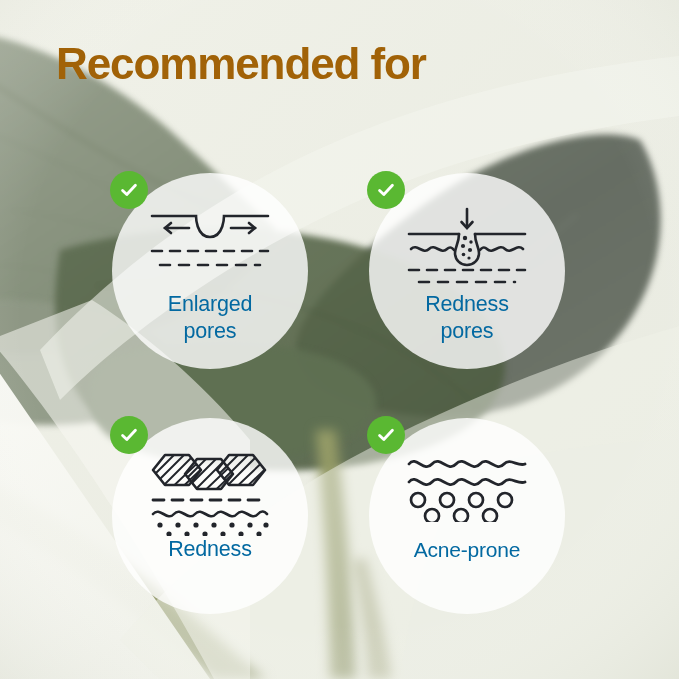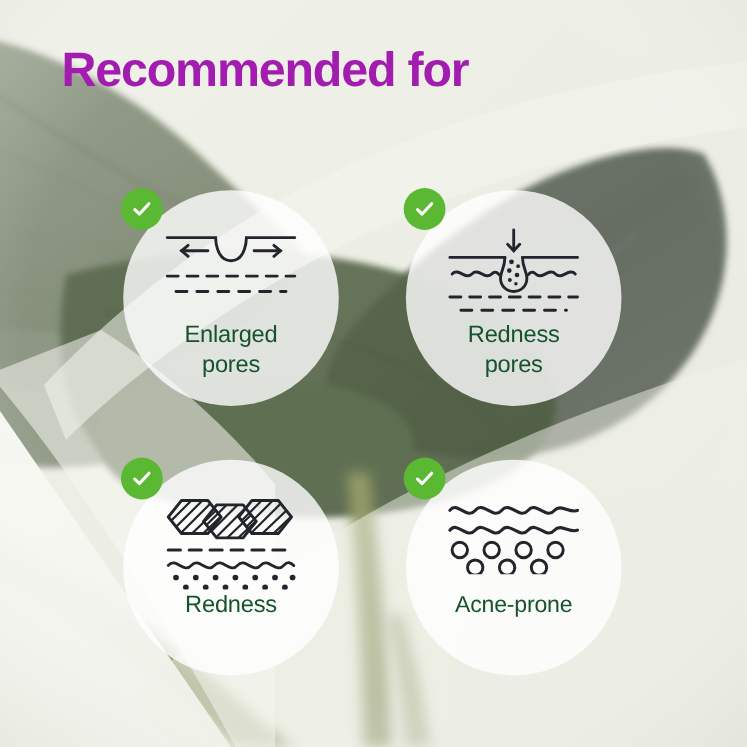--- a/index.html
+++ b/index.html
@@ -64,42 +64,42 @@
   }
   .tile .label {
     position: absolute;
     left: 0; right: 0;
     top: 118px;
     z-index: 2;
     text-align: center;
     font-size: 21.5px;
     line-height: 27px;
     letter-spacing: -0.2px;
-    color: #14532d;
+    color: #0369a1;
     font-family: "Liberation Sans", sans-serif;
     white-space: pre-line;
   }
   .tile.wide .label { font-size: 21px; }
 
   
   #tile-enlarged { left: 112px; top: 173px; }
   #tile-clogged  { left: 369px; top: 173px; }
   #tile-redness  { left: 112px; top: 418px; }
   #tile-acne     { left: 369px; top: 418px; }
 
   
   #title {
     position: absolute;
     left: 56px;
     top: 38px;
     font-size: 44px;
     line-height: 52px;
     font-weight: bold;
     letter-spacing: -1.1px;
-    color: #a21caf;
+    color: #a16207;
     z-index: 4;
     font-family: "Liberation Sans", sans-serif;
   }
 </style>
 </head>
 <body>
 
 <div id="stage">
 
   <div id="bg">

